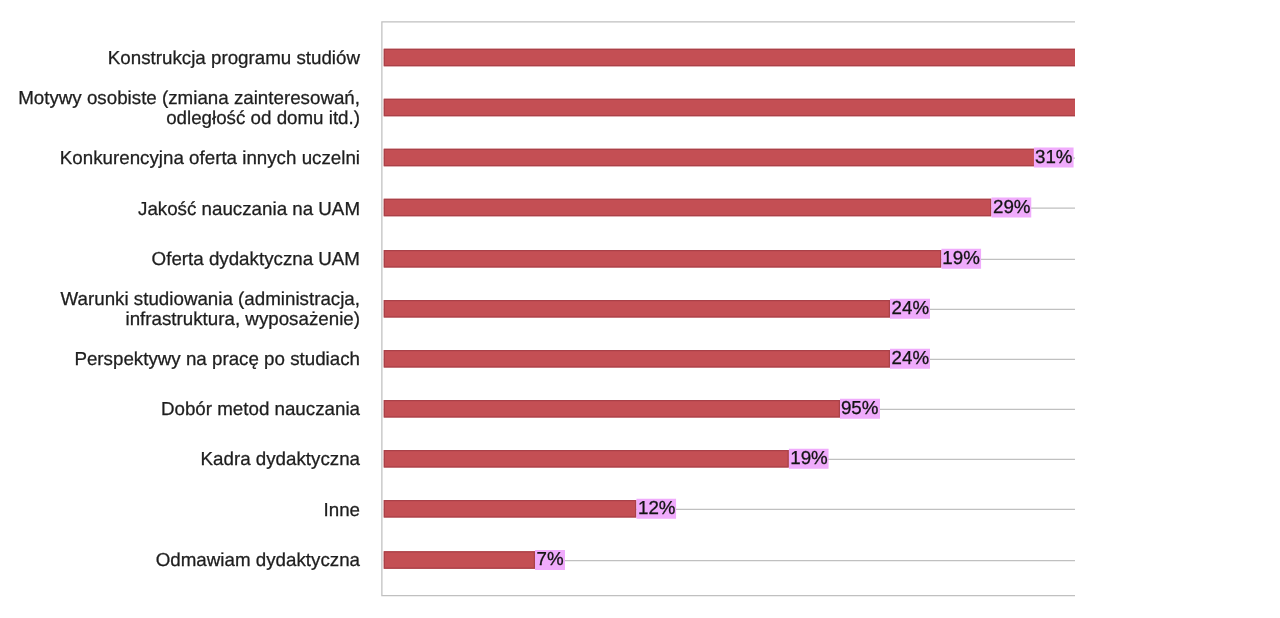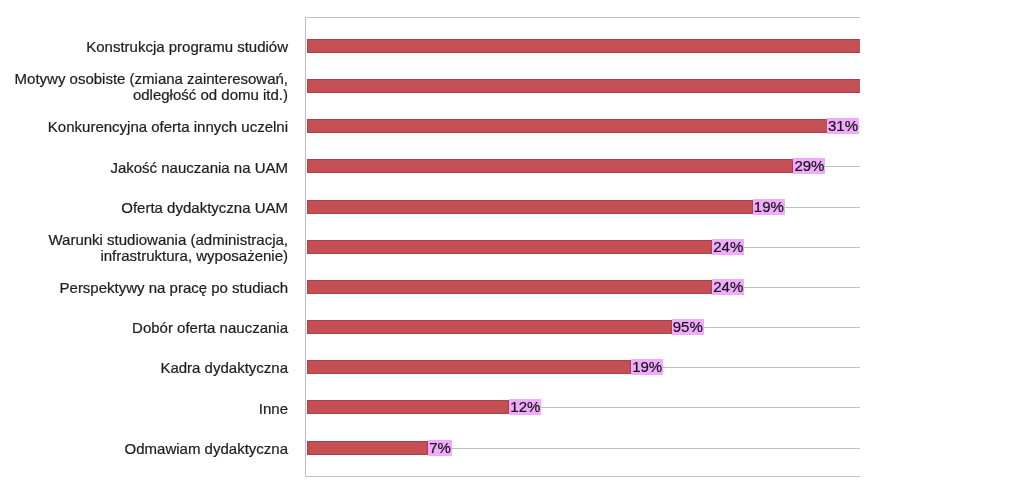--- a/index.html
+++ b/index.html
@@ -101,21 +101,21 @@
   <div id="cat-labels">
     <div class="cat-label" style="top:39px">Konstrukcja programu studiów</div>
     <div class="cat-label" style="top:71.18px">Motywy osobiste (zmiana zainteresowań,
 odległość od domu itd.)</div>
     <div class="cat-label" style="top:119.36px">Konkurencyjna oferta innych uczelni</div>
     <div class="cat-label" style="top:159.54px">Jakość nauczania na UAM</div>
     <div class="cat-label" style="top:199.72px">Oferta dydaktyczna UAM</div>
     <div class="cat-label" style="top:231.9px">Warunki studiowania (administracja,
 infrastruktura, wyposażenie)</div>
     <div class="cat-label" style="top:280.08px">Perspektywy na pracę po studiach</div>
-    <div class="cat-label" style="top:320.26px">Dobór oferta nauczania</div>
+    <div class="cat-label" style="top:320.26px">Dobór metod nauczania</div>
     <div class="cat-label" style="top:360.44px">Kadra dydaktyczna</div>
     <div class="cat-label" style="top:400.62px">Inne</div>
     <div class="cat-label" style="top:440.8px">Odmawiam dydaktyczna</div>
   </div>
 
   <div id="plot"></div>
 
   <div id="gridlines">
     <div class="gridline" style="top:29.8px"></div>
     <div class="gridline" style="top:69.98px"></div>

